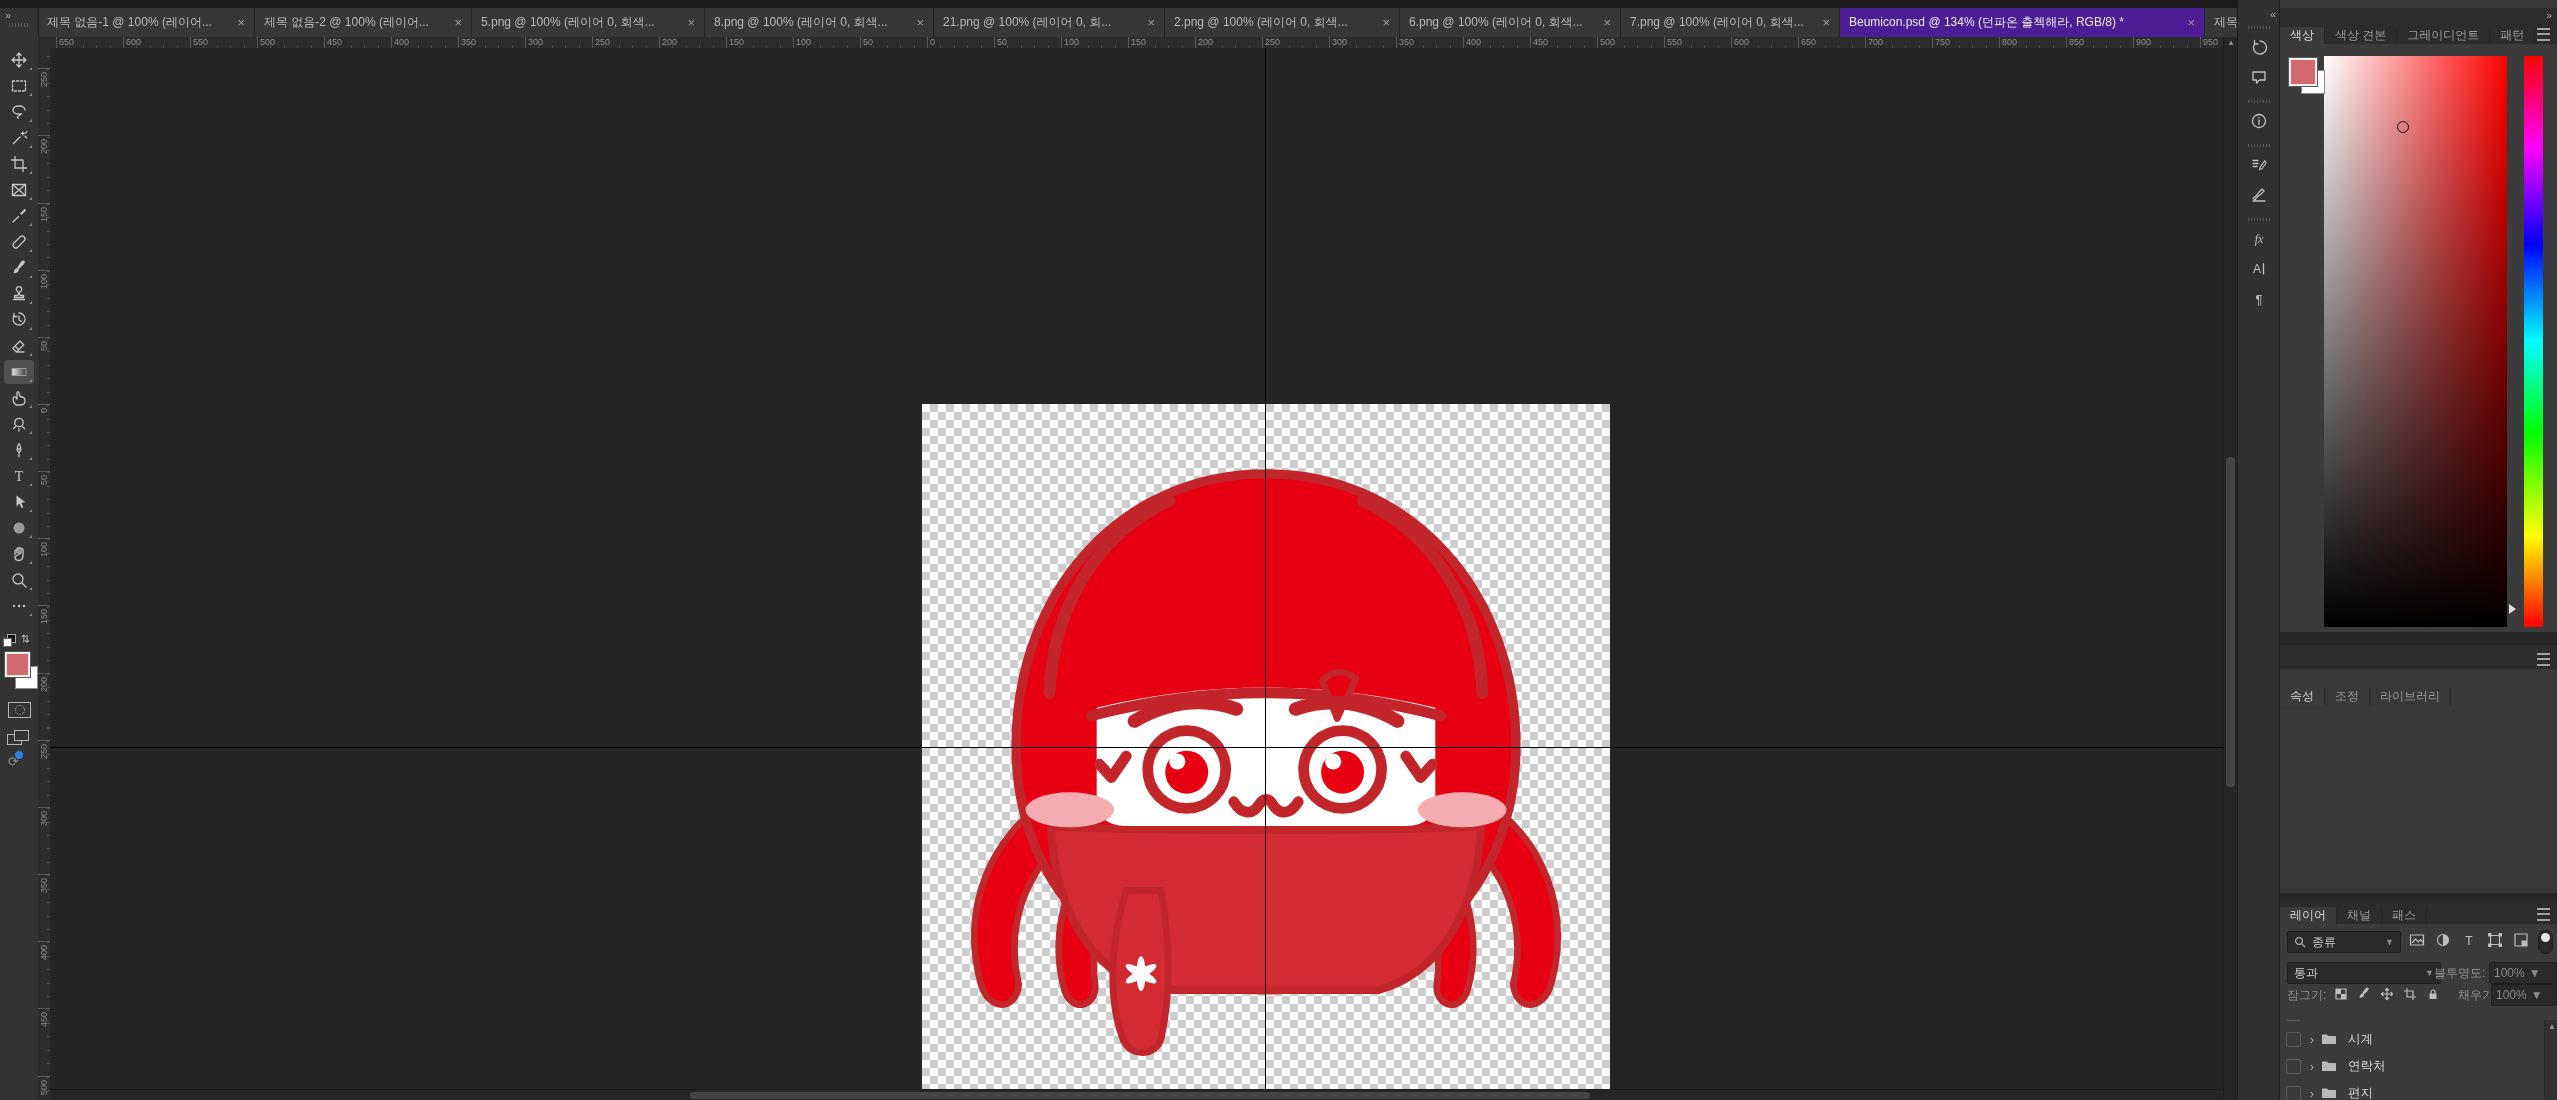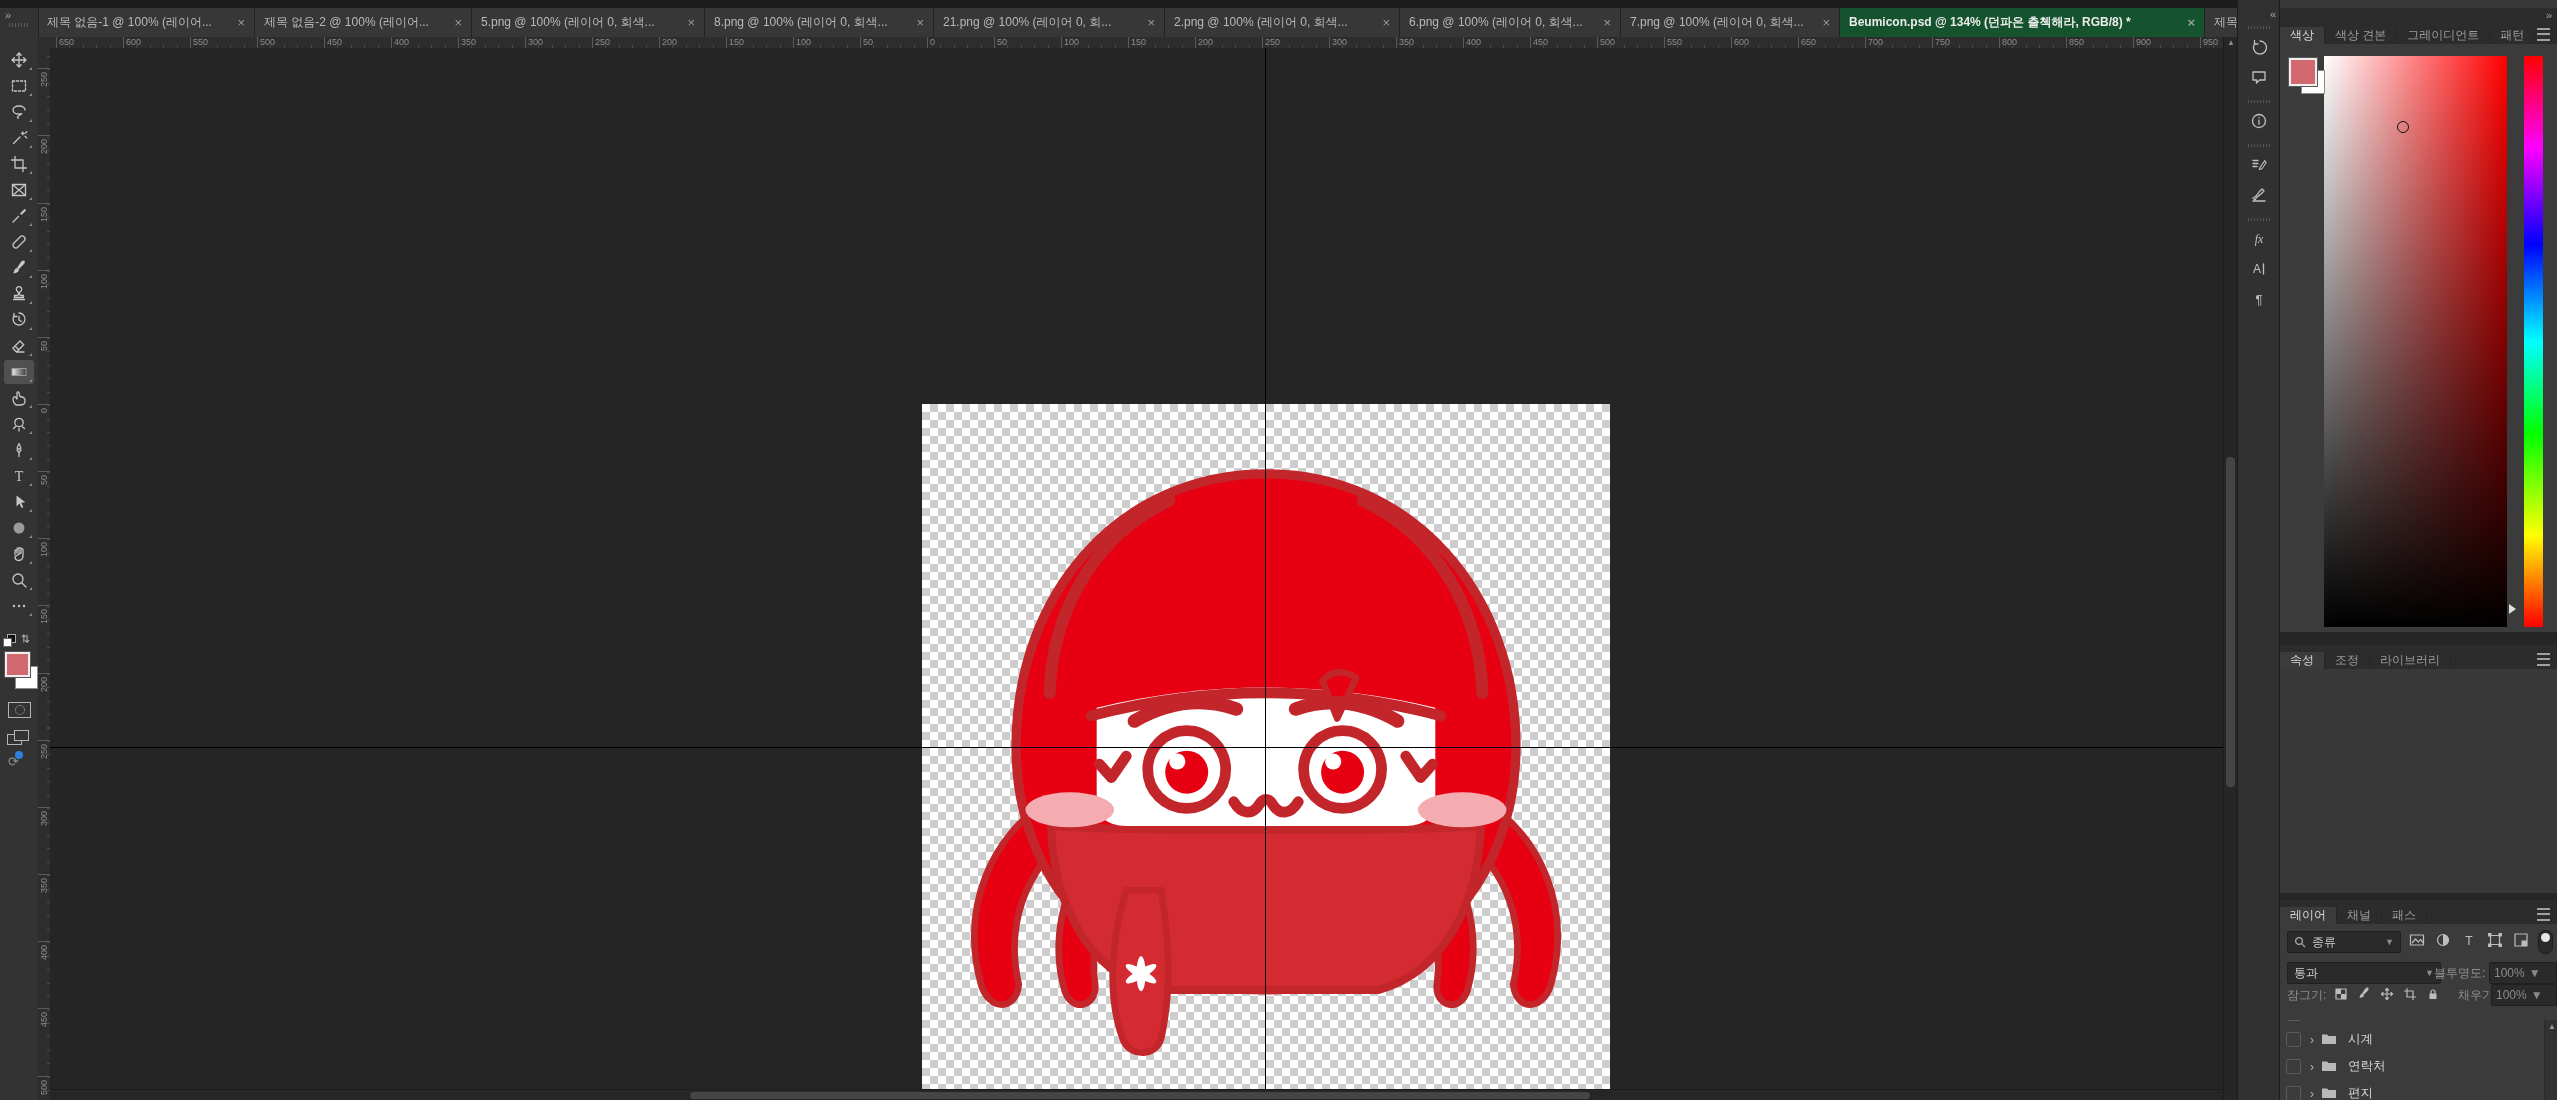--- a/index.html
+++ b/index.html
@@ -5,21 +5,21 @@
   html,body{margin:0;padding:0;background:#111;}
   #app{position:relative;width:2557px;height:1100px;background:#252525;overflow:hidden;
        font-family:"Liberation Sans",sans-serif;color:#c8c8c8;-webkit-font-smoothing:antialiased;}
   .abs{position:absolute;}
   
   #titlebar{left:0;top:0;width:2557px;height:8px;background:#1d1d1d;}
   #bluepill{left:2365px;top:0;width:36px;height:7px;background:#1473e6;border-radius:0 0 5px 5px;}
   #tabbar{left:38px;top:8px;width:2199px;height:29px;background:#232323;display:flex;align-items:stretch;}
   .doc-tab{flex:0 0 auto;display:flex;align-items:center;gap:14px;padding:0 9px;background:#373737;
            border-right:1px solid #232323;font-size:12px;color:#b9b9b9;cursor:default;overflow:hidden;}
-  .doc-tab.active{background:#14532d;color:#ececec;font-weight:bold;}
+  .doc-tab.active{background:#4c1d95;color:#ececec;}
   .doc-tab .t{flex:1 1 auto;white-space:nowrap;overflow:hidden;min-width:0;}
   .doc-tab .x{flex:0 0 auto;color:#9a9a9a;font-size:13px;}
   
   #toolbar{left:0;top:8px;width:38px;height:1092px;background:#333333;border-right:1px solid #222;}
   #toolbar .chev{position:absolute;left:5px;top:1px;font-size:11px;color:#a5a5a5;letter-spacing:-2px;}
   #toolbar .grip{position:absolute;left:9px;top:15px;width:20px;height:4px;
      background:repeating-linear-gradient(90deg,#5c5c5c 0 1px,transparent 1px 3px);}
   .tool{position:absolute;left:4px;width:30px;height:24px;display:flex;align-items:center;justify-content:center;border-radius:3px;}
   .tool.selected{background:#505050;}
   .tool svg{display:block;}
@@ -551,21 +551,21 @@
       <div id="cfg"></div>
       <div id="cbg"></div>
       <div id="gradfield"></div>
       <div id="pickring"></div>
       <div id="huestrip"></div>
       <div id="huearr"></div>
     </div>
     <div class="pgap" style="top:632px;height:13px;"></div>
 
     <div class="phead" style="top:645px;height:24px;">
-      <div class="ptabs" id="props-tabs" style="height:24px;">
+      <div class="ptabs" id="props-tabs" style="height:24px;margin-top:36px;">
           <div class="ptab active">속성</div>
           <div class="ptab">조정</div>
           <div class="ptab">라이브러리</div>
         </div>
       <div class="hamb" style="top:8px;"></div>
     </div>
     <div class="pgap" style="top:893px;height:7px;"></div>
 
     <div class="phead" style="top:900px;height:24px;">
       <div class="ptabs" id="layers-tabs" style="height:24px;">

